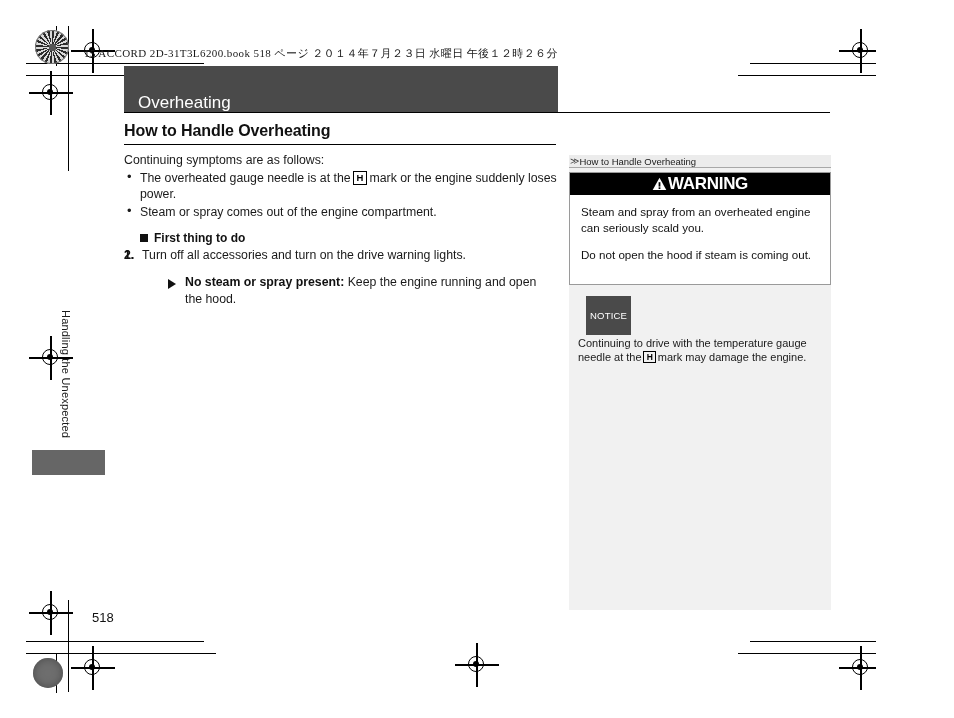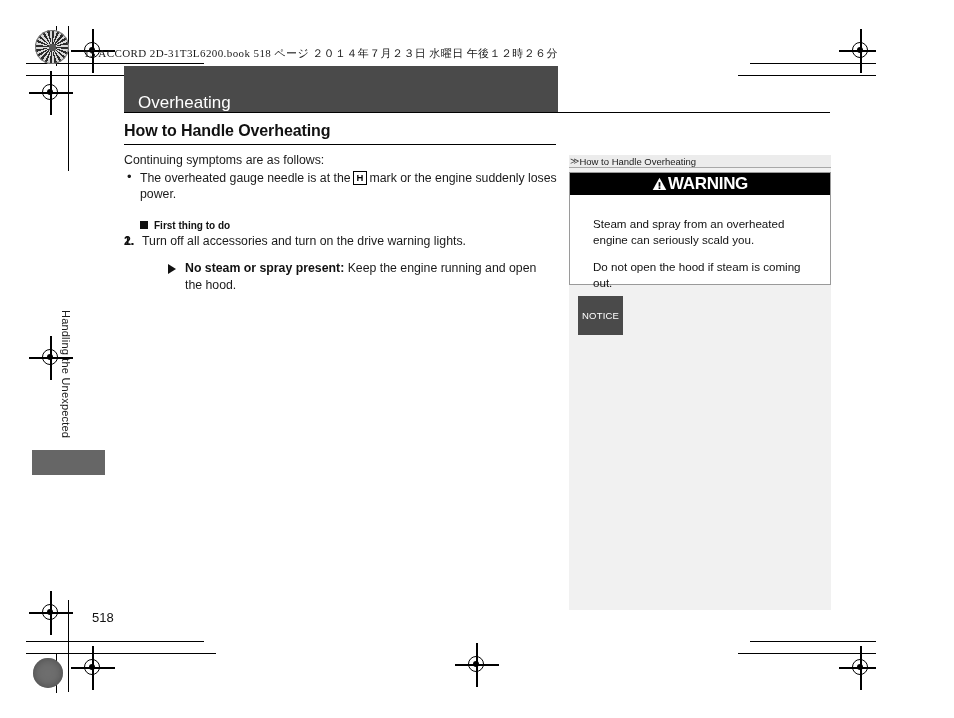--- a/index.html
+++ b/index.html
@@ -193,24 +193,24 @@
     font-size: 9.5px;
     font-weight: bold;
     line-height: 10px;
     padding: 1px 3px 1px 3px;
     margin: 0 2px;
     vertical-align: 1px;
     color: #000;
   }
 
   .subhead {
-    font-size: 10px;
+    font-size: 12px;
     font-weight: bold;
     color: #111;
-    margin-top: 17px;
+    margin-top: 11px;
     display: flex;
     align-items: center;
     gap: 6px;
     padding-left: 16px;
   }
   .sq-icon {
     display: inline-block;
     width: 8px;
     height: 8px;
     background: #111;
@@ -320,37 +320,38 @@
     width: 15px;
     height: 14px;
   }
   .warn-tri svg { display: block; }
   .warn-body {
     padding: 9px 11px 0 11px;
     font-size: 11.6px;
     line-height: 15.5px;
     color: #111;
   }
-  .warn-body p { margin: 12px; }
+  .warn-body p { margin: 0; }
   .warn-body p + p { margin-top: 12px; }
 
   .notice-wrap {
     position: absolute;
     left: 578px;
     top: 296px;
     width: 248px;
   }
   .notice-badge {
     display: inline-block;
     background: #4a4a4a;
     color: #ffffff;
     font-size: 9.5px;
     line-height: 11px;
     padding: 14px 4px;
     letter-spacing: 0.2px;
+    margin-left: 8px;
   }
   .notice-text {
     margin-top: 2px;
     font-size: 11px;
     line-height: 13.5px;
     color: #1a1a1a;
   }
   .h-glyph-sm {
     display: inline-block;
     border: 1.4px solid #000;
@@ -489,20 +490,23 @@
   <div class="main-col">
 
     <h2 class="section-head">How to Handle Overheating</h2>
     <div class="section-rule"></div>
 
     <div class="body-text">Continuing symptoms are as follows:</div>
 
     <ul class="bullets body-text">
       <li>
         <span>The overheated gauge needle is at the</span><span class="h-glyph">H</span><span>mark or the engine suddenly loses power.</span>
+      </li>
+      <li>
+        <span>Steam or spray comes out of the engine compartment.</span>
       </li>
     </ul>
 
     <div class="subhead">
       <span class="sq-icon"></span>
       <span>First thing to do</span>
     </div>
 
     <ol class="steps">
       <li>
@@ -541,17 +545,20 @@
       <span class="wtxt">WARNING</span>
     </div>
     <div class="warn-body">
       <p>Steam and spray from an overheated engine can seriously scald you.</p>
       <p>Do not open the hood if steam is coming out.</p>
     </div>
   </div>
 
   <div class="notice-wrap">
     <span class="notice-badge">NOTICE</span>
+    <div class="notice-text">
+      <span>Continuing to drive with the temperature gauge needle at the</span><span class="h-glyph-sm">H</span><span>mark may damage the engine.</span>
+    </div>
   </div>
 
   <div class="page-num">518</div>
 
 </div>
 
 </body></html>

